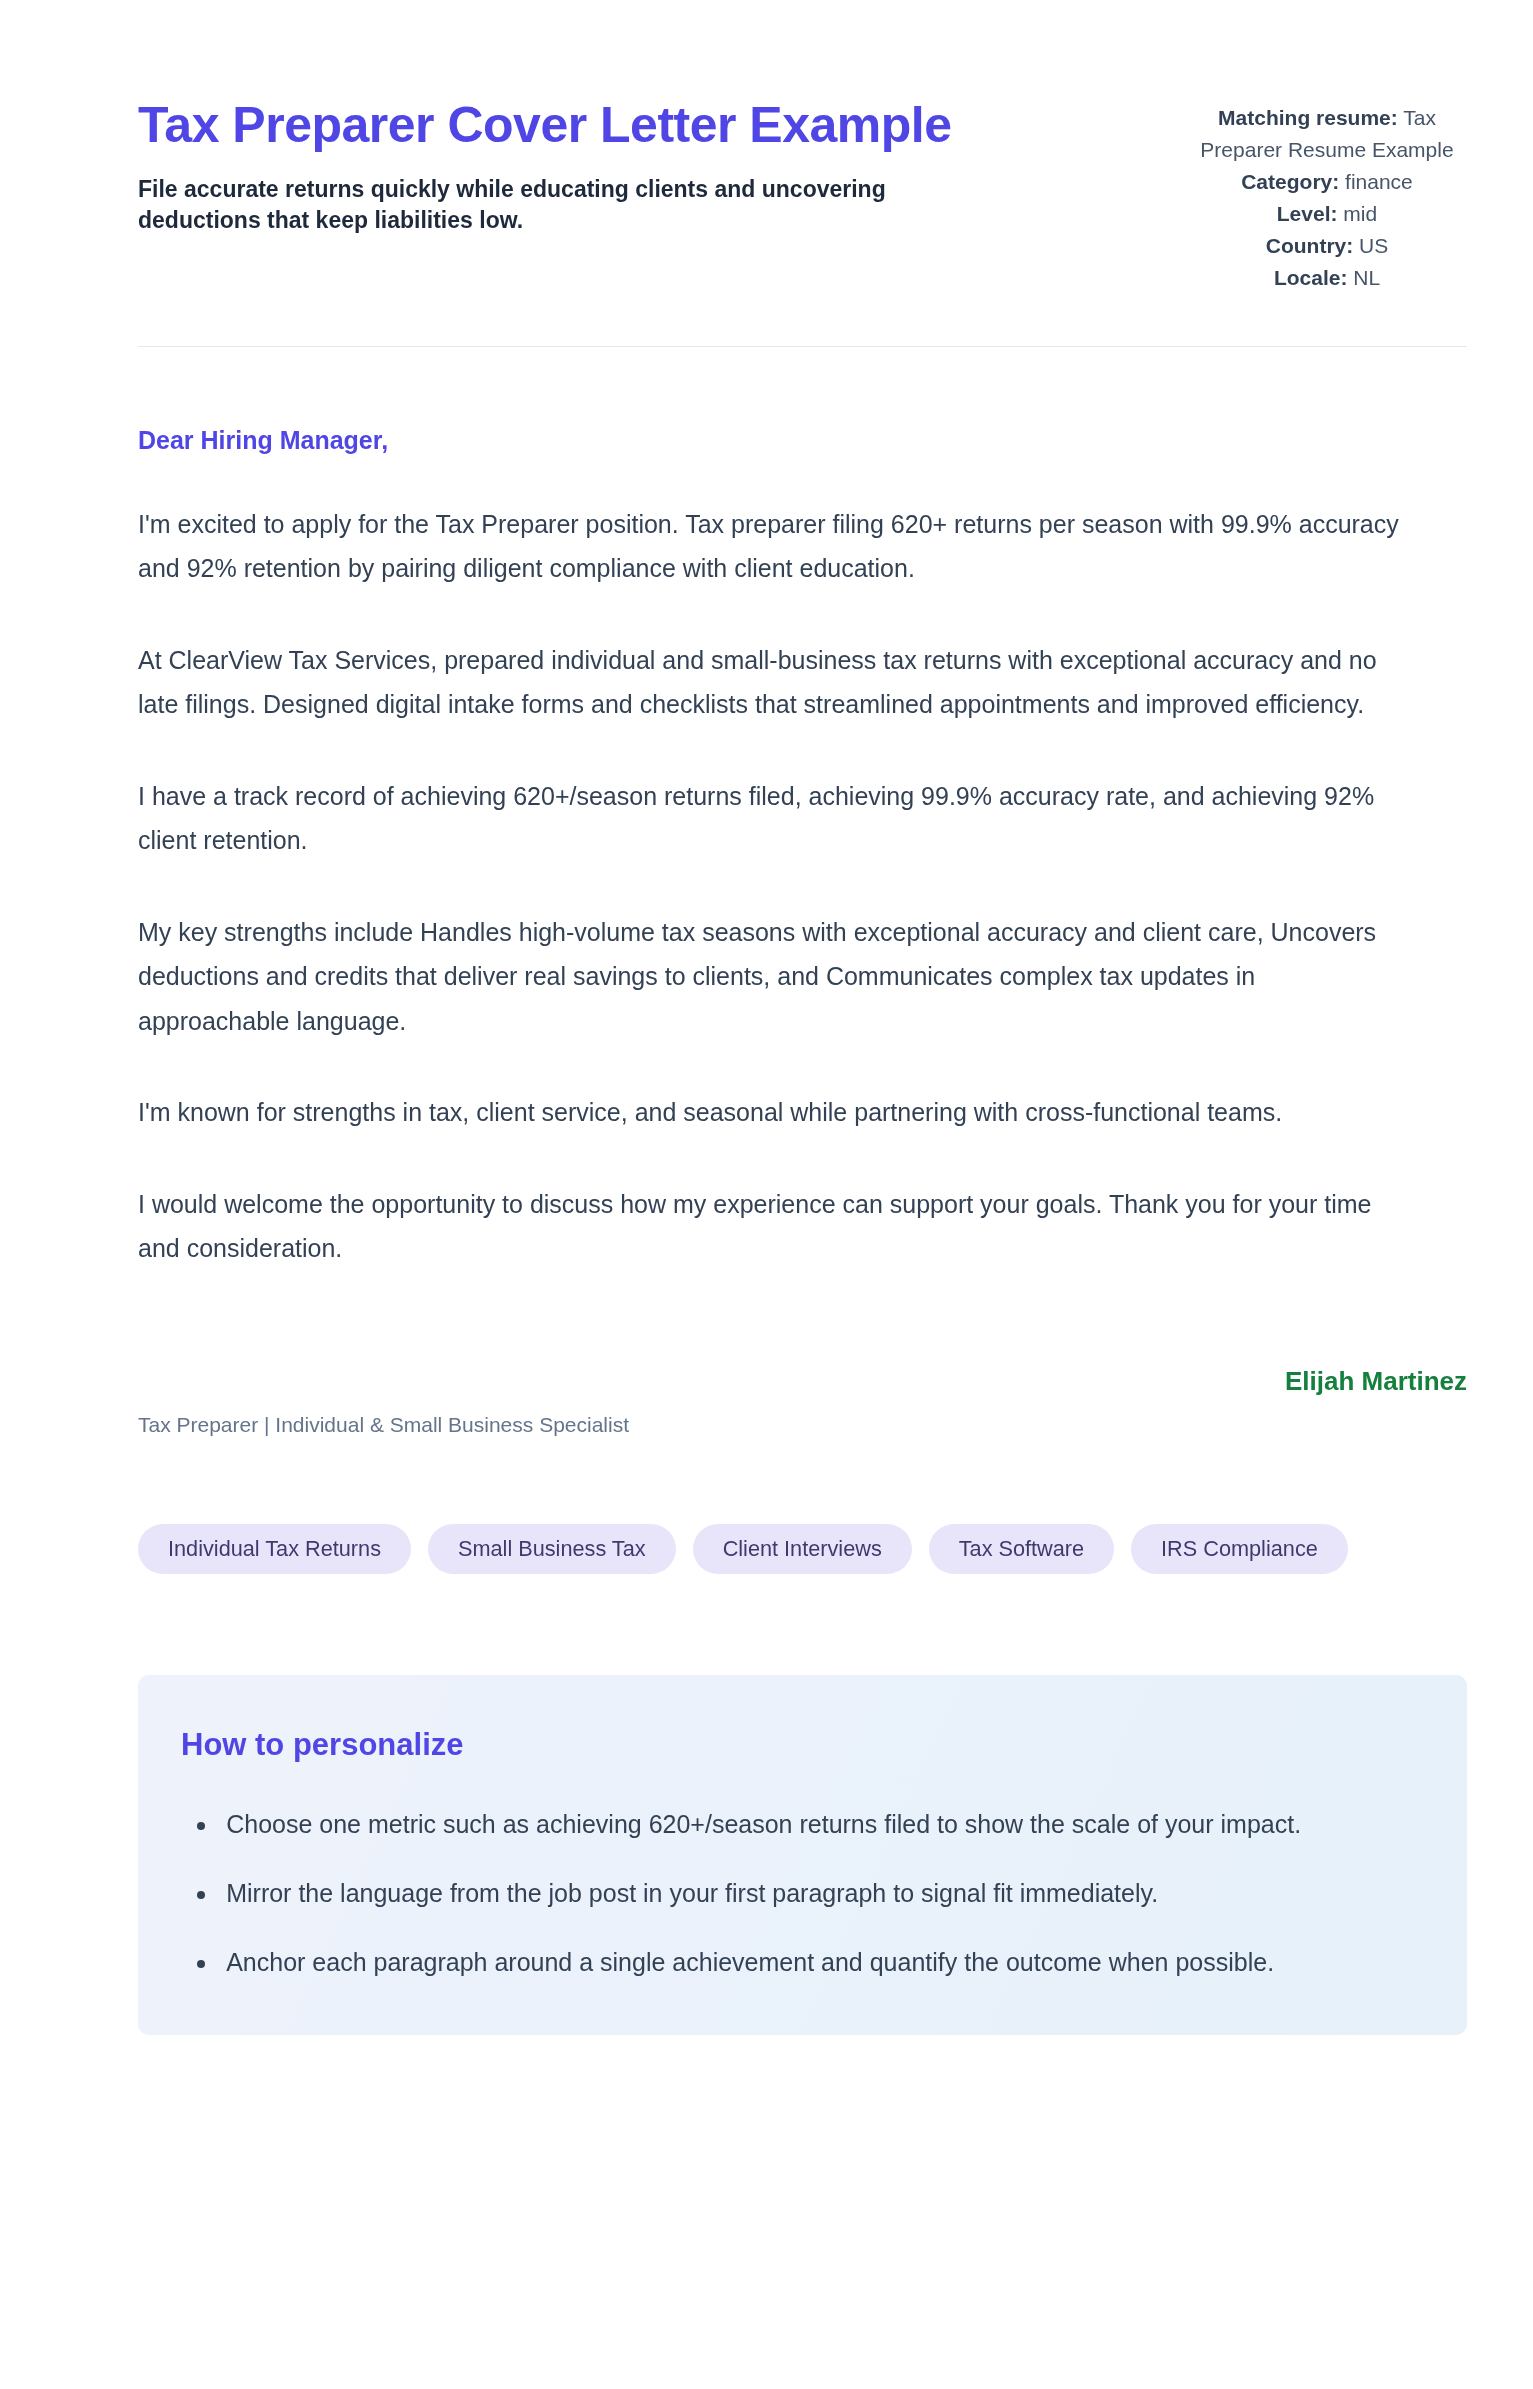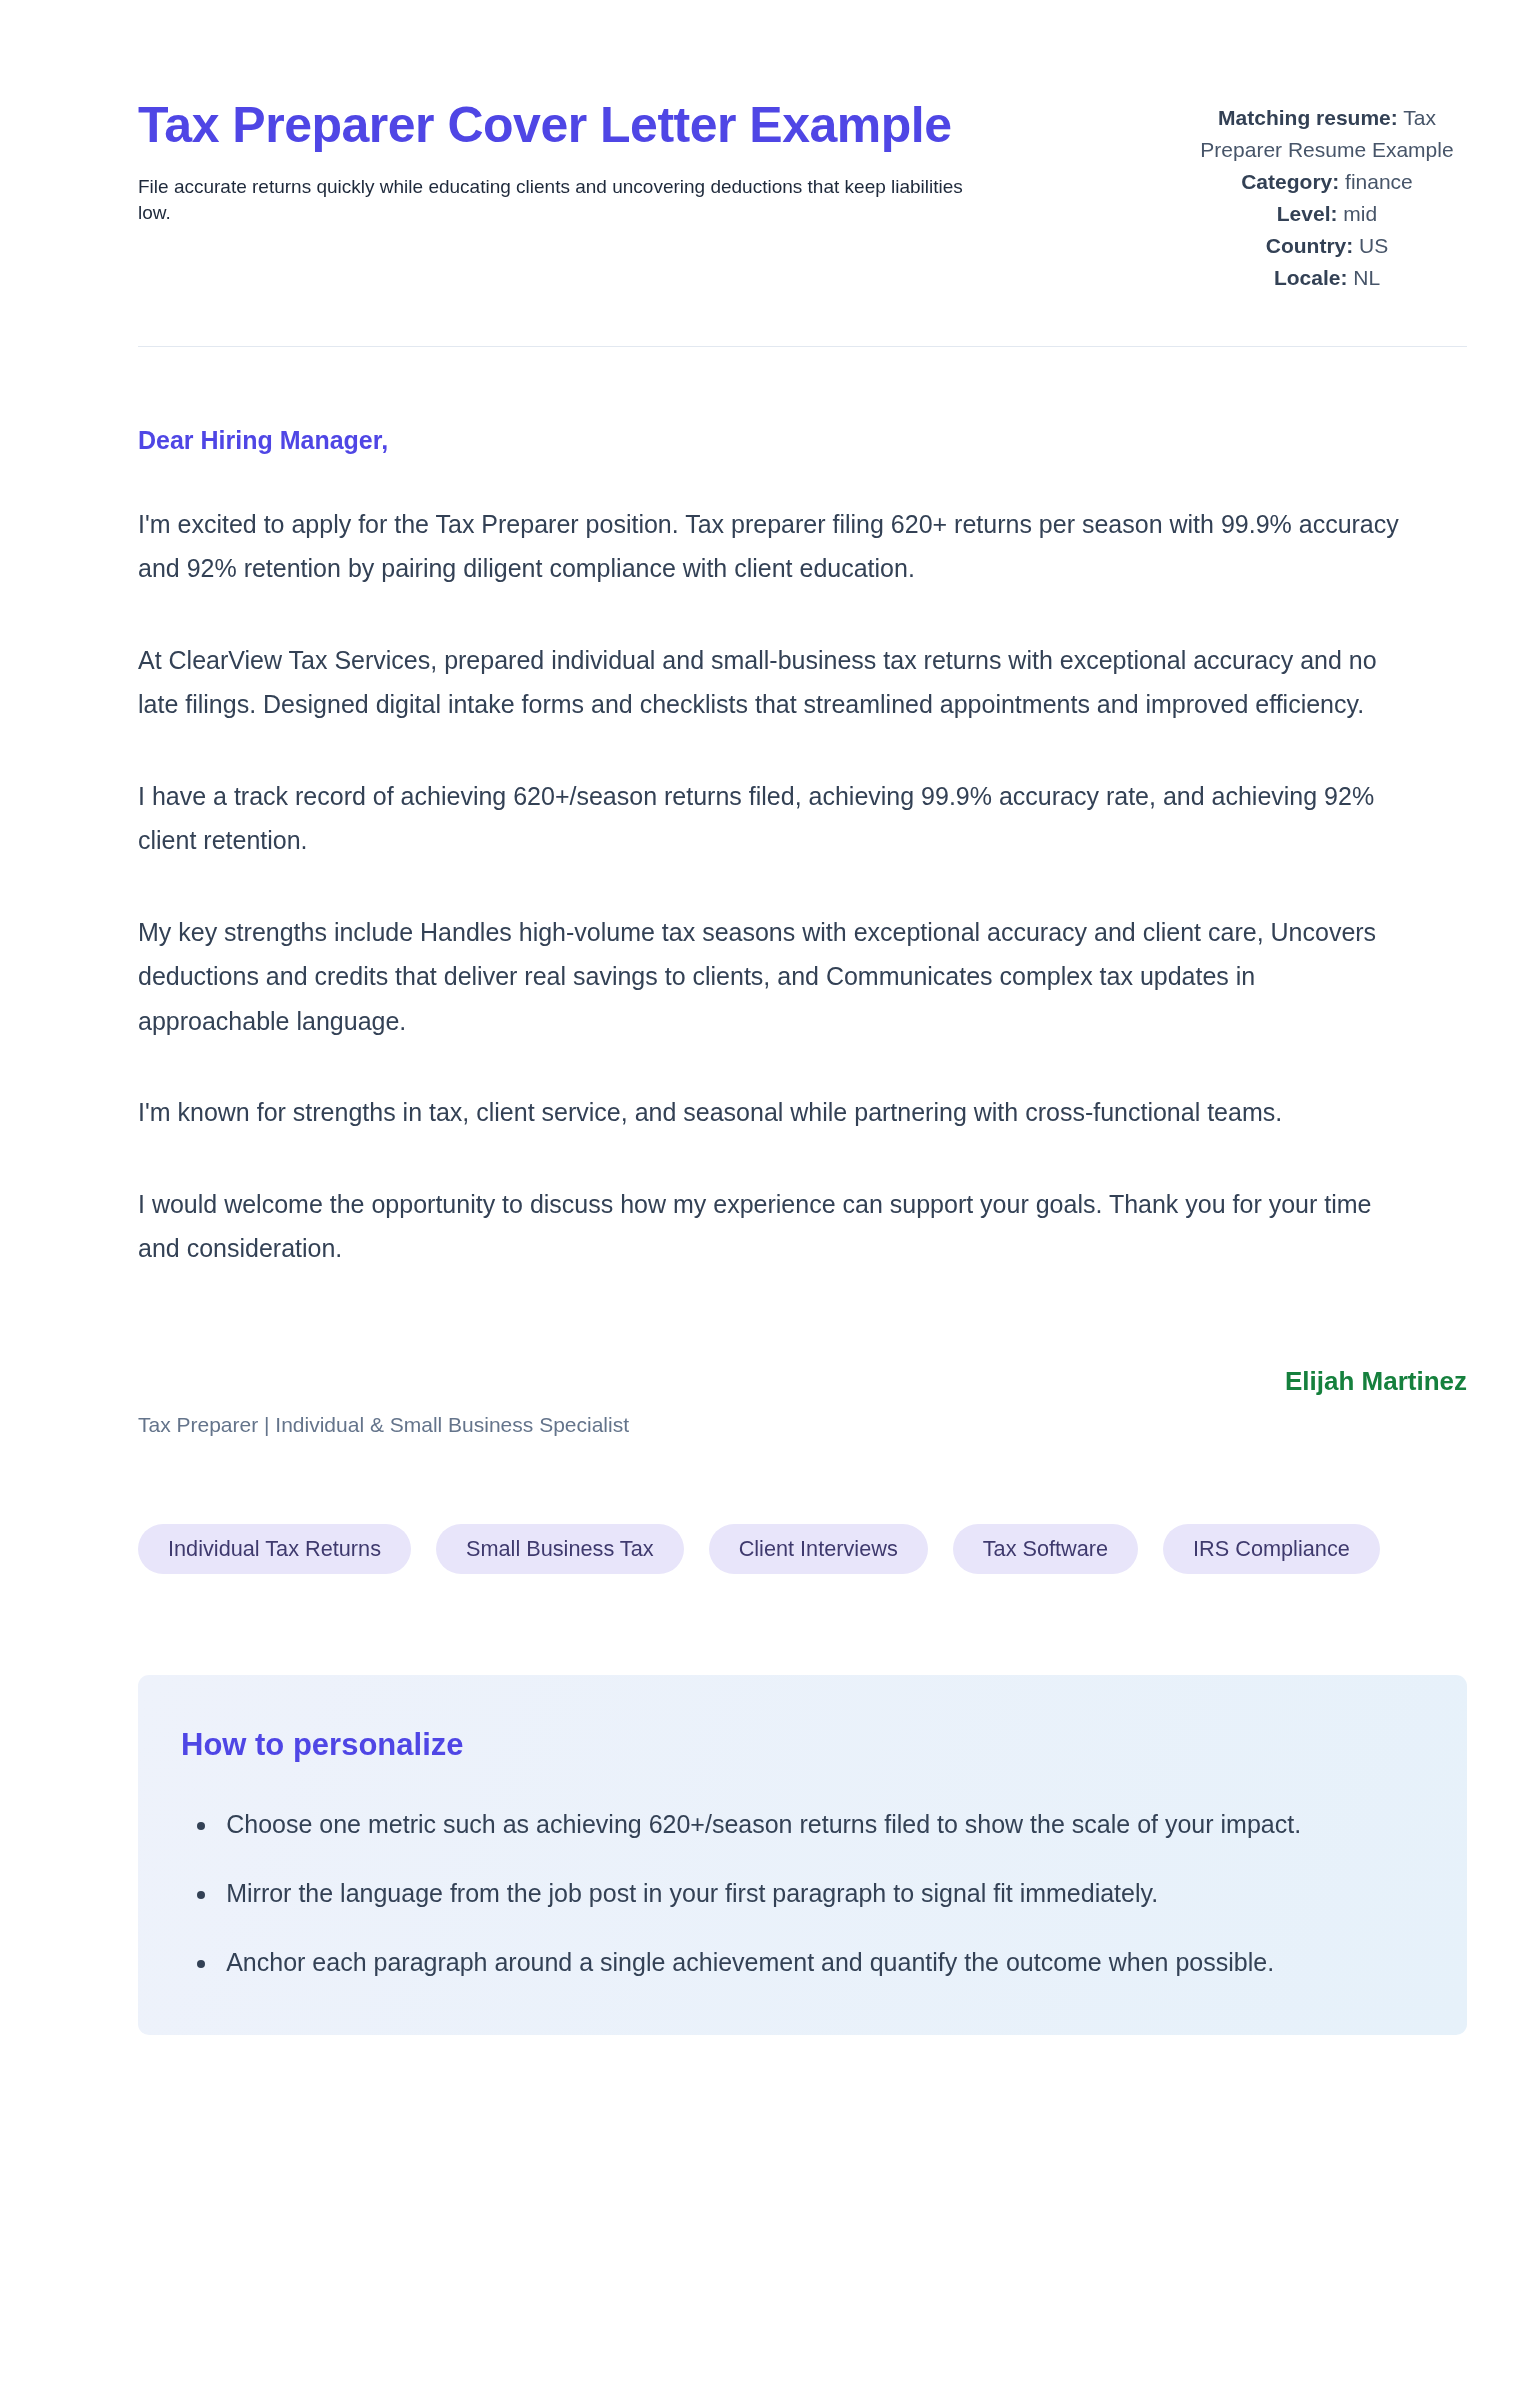--- a/index.html
+++ b/index.html
@@ -27,23 +27,23 @@
   .page-title {
     margin: 0;
     font-size: 50px;
     line-height: 1.13;
     font-weight: 800;
     color: #4f46e5;
     letter-spacing: -0.5px;
   }
   .page-subtitle {
     margin: 20px 0 0;
-    font-size: 19px;
+    font-size: 23px;
     line-height: 1.38;
-    font-weight: 400;
+    font-weight: 700;
     color: #1e293b;
   }
   .meta {
     flex-shrink: 0;
     width: 280px;
     padding-top: 5.4px;
     text-align: center;
     font-size: 21px;
     line-height: 1.52;
     color: #475569;
@@ -76,21 +76,21 @@
   }
   .signature-role {
     margin-top: 16px;
     font-size: 21px;
     color: #64748b;
   }
   .tags {
     margin-top: 87px;
     display: flex;
     flex-wrap: wrap;
-    gap: 25px;
+    gap: 17px;
   }
   .tag {
     display: inline-block;
     background: #e8e5fa;
     color: #3f3a6e;
     font-size: 21.7px;
     line-height: 1;
     padding: 14.4px 30px;
     border-radius: 901px;
     cursor: pointer;

